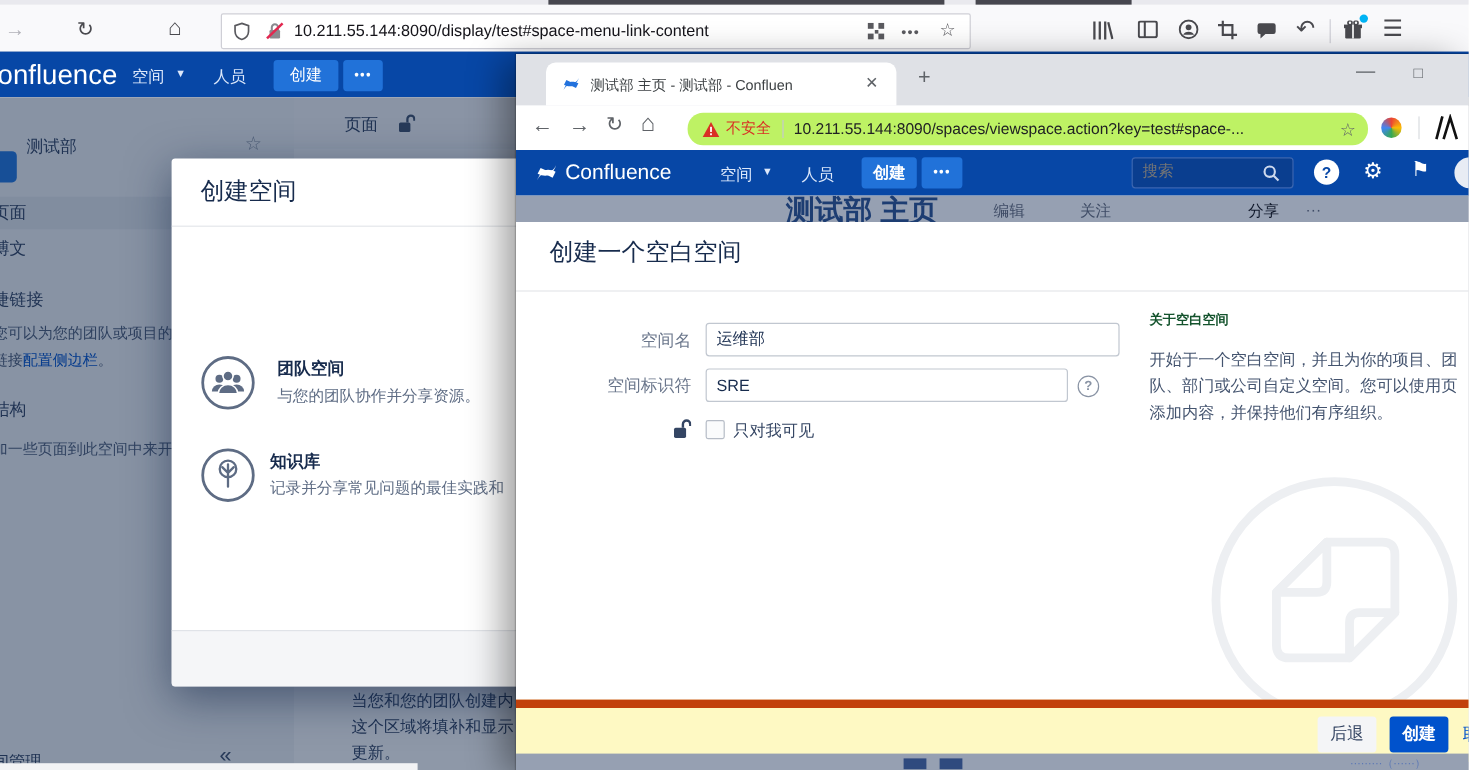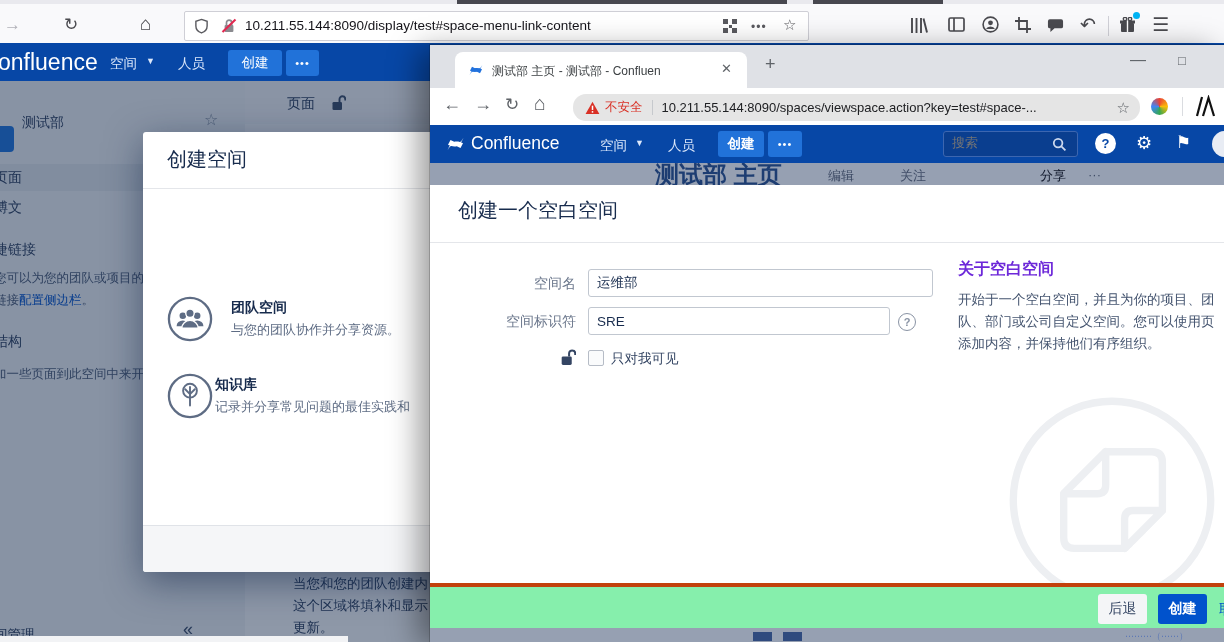--- a/index.html
+++ b/index.html
@@ -25,32 +25,32 @@
   .stype .dd{font-size:13px;color:#5e6c84;margin-top:4px;}
   .stype.sel{background:#344563;}
   .stype.sel .tt,.stype.sel .dd{color:#fff;}
   
   .crwin{position:absolute;left:430px;top:45px;width:794px;height:597px;background:#fff;z-index:10;
          box-shadow:-12px 4px 28px rgba(0,0,0,.38);outline:1px solid rgba(0,0,0,.18);overflow:hidden;}
   .crtabs{position:absolute;left:0;top:0;width:100%;height:43px;background:#dfe1e6;}
   .crtab{position:absolute;left:25px;top:7px;width:292px;height:36px;background:#fff;border-radius:8px 8px 0 0;}
   .cricon{color:#5f6368;}
   .crurlrow{position:absolute;left:0;top:43px;width:100%;height:37px;background:#fff;}
-  .crpill{position:absolute;left:143px;top:6px;width:567px;height:27px;background:#e5e5e5;border-radius:13px;
+  .crpill{position:absolute;left:143px;top:6px;width:567px;height:27px;background:#bef264;border-radius:13px;
           display:flex;align-items:center;font-size:13px;color:#202124;}
   .fgc-header{position:absolute;left:0;top:80px;width:100%;height:38px;background:#0747a6;color:#fff;}
   .navlink{font-size:13.5px;color:#dce8fb;}
   .cbtn{background:#2172d9;border-radius:3px;color:#fff;font-size:13.5px;display:flex;align-items:center;justify-content:center;cursor:pointer;}
   .fgc-strip{position:absolute;left:0;top:118px;width:100%;height:22px;background:#96a0b2;overflow:hidden;}
   .fgmodal{position:absolute;left:0;top:140px;width:100%;height:443px;background:#fff;}
   .fld{position:absolute;height:28px;border:1px solid #c1c7d0;border-radius:3px;font-size:13.5px;color:#172b4d;
        padding:0 8px;box-sizing:border-box;background:#fff;font-family:inherit;outline:none;}
   .flabel{position:absolute;width:146px;text-align:right;font-size:14px;color:#6b778c;}
   .aboutline{font-size:13.5px;color:#44546f;line-height:22px;white-space:nowrap;}
-  .mfooter{position:absolute;left:0;top:398px;width:100%;height:45px;background:#86efac;border-top:4px solid #c2410c;}
+  .mfooter{position:absolute;left:0;top:398px;width:100%;height:45px;background:#fef9c3;border-top:7px solid #c2410c;}
   .btn-sub{position:absolute;top:7px;height:30px;border-radius:3px;background:#f4f5f7;color:#344563;font-size:14px;
            display:flex;align-items:center;justify-content:center;cursor:pointer;}
   .btn-pri{position:absolute;top:7px;height:30px;border-radius:3px;background:#0052cc;color:#fff;font-size:14px;
            display:flex;align-items:center;justify-content:center;cursor:pointer;}
   .crbottom{position:absolute;left:0;top:583px;width:100%;height:14px;background:#96a0b2;}
   .qmark{width:16px;height:16px;border:1.5px solid #8993a4;border-radius:50%;color:#8993a4;font-size:11px;font-weight:bold;
          display:flex;align-items:center;justify-content:center;}
 </style>
 </head>
 <body>
@@ -189,21 +189,21 @@
           <div class="dd nw">与您的团队协作并分享资源。</div>
         </div>
       </div>
 
       <div class="stype" style="top:228px;height:71px;">
         <svg width="46" height="46" viewBox="0 0 48 48">
           <circle cx="24" cy="24" r="22" fill="#fff" stroke="#5e6c84" stroke-width="2.4"></circle>
           <circle cx="24" cy="18.5" r="7.2" fill="none" stroke="#5e6c84" stroke-width="2"></circle>
           <path d="M24,34 V14.5 M24,22 L19,17 M24,22 L29,17" fill="none" stroke="#5e6c84" stroke-width="2" stroke-linecap="round"></path>
         </svg>
-        <div style="margin-left:2px;">
+        <div style="margin-left:12px;">
           <div class="tt nw">知识库</div>
           <div class="dd nw">记录并分享常见问题的最佳实践和</div>
         </div>
       </div>
 
       <div class="abs" style="left:0;bottom:0;width:100%;height:46px;background:#f5f6f8;border-top:1px solid #e0e3e8;"></div>
     </div>
   </div>
 
   <div class="crwin">
@@ -296,21 +296,21 @@
       <input class="fld" style="left: 158px; top: 122px; width: 302px;" readonly="" value="SRE">
       <div class="abs qmark" style="left:468px;top:128px;">?</div>
 
       <svg class="abs" style="left:129px;top:163px;" width="17" height="18" viewBox="0 0 16 17">
         <path d="M9.5,8 V5.2 a2.9,2.9 0 0 1 5.8,0 V6.6" fill="none" stroke="#344563" stroke-width="1.9"></path>
         <rect x="2.5" y="8" width="9.5" height="8" rx="1.3" fill="#344563"></rect>
       </svg>
       <div class="abs" style="left:158px;top:165px;width:14px;height:14px;background:#fafbfc;border:1px solid #b6bcc6;border-radius:2px;"></div>
       <span class="abs nw" style="left:181px;top:165px;font-size:13.5px;color:#344563;">只对我可见</span>
 
-      <div class="abs nw" style="left:528px;top:74px;font-size:16px;font-weight:bold;color:#6d28d9;">关于空白空间</div>
+      <div class="abs nw" style="left:528px;top:74px;font-size:11px;font-weight:bold;color:#14532d;">关于空白空间</div>
       <div class="abs aboutline" style="left:528px;top:126px;">队、部门或公司自定义空间。您可以使用页</div>
       <div class="abs aboutline" style="left:528px;top:104px;">开始于一个空白空间，并且为你的项目、团</div>
       <div class="abs aboutline" style="left:528px;top:148px;">添加内容，并保持他们有序组织。</div>
 
       <div class="mfooter">
         <div class="btn-sub" style="left:668px;width:49px;">后退</div>
         <div class="btn-pri" style="left:728px;width:49px;font-weight:bold;">创建</div>
         <span class="abs nw" style="left:789px;top:14px;font-size:14px;color:#0052cc;">取消</span>
       </div>
     </div>

